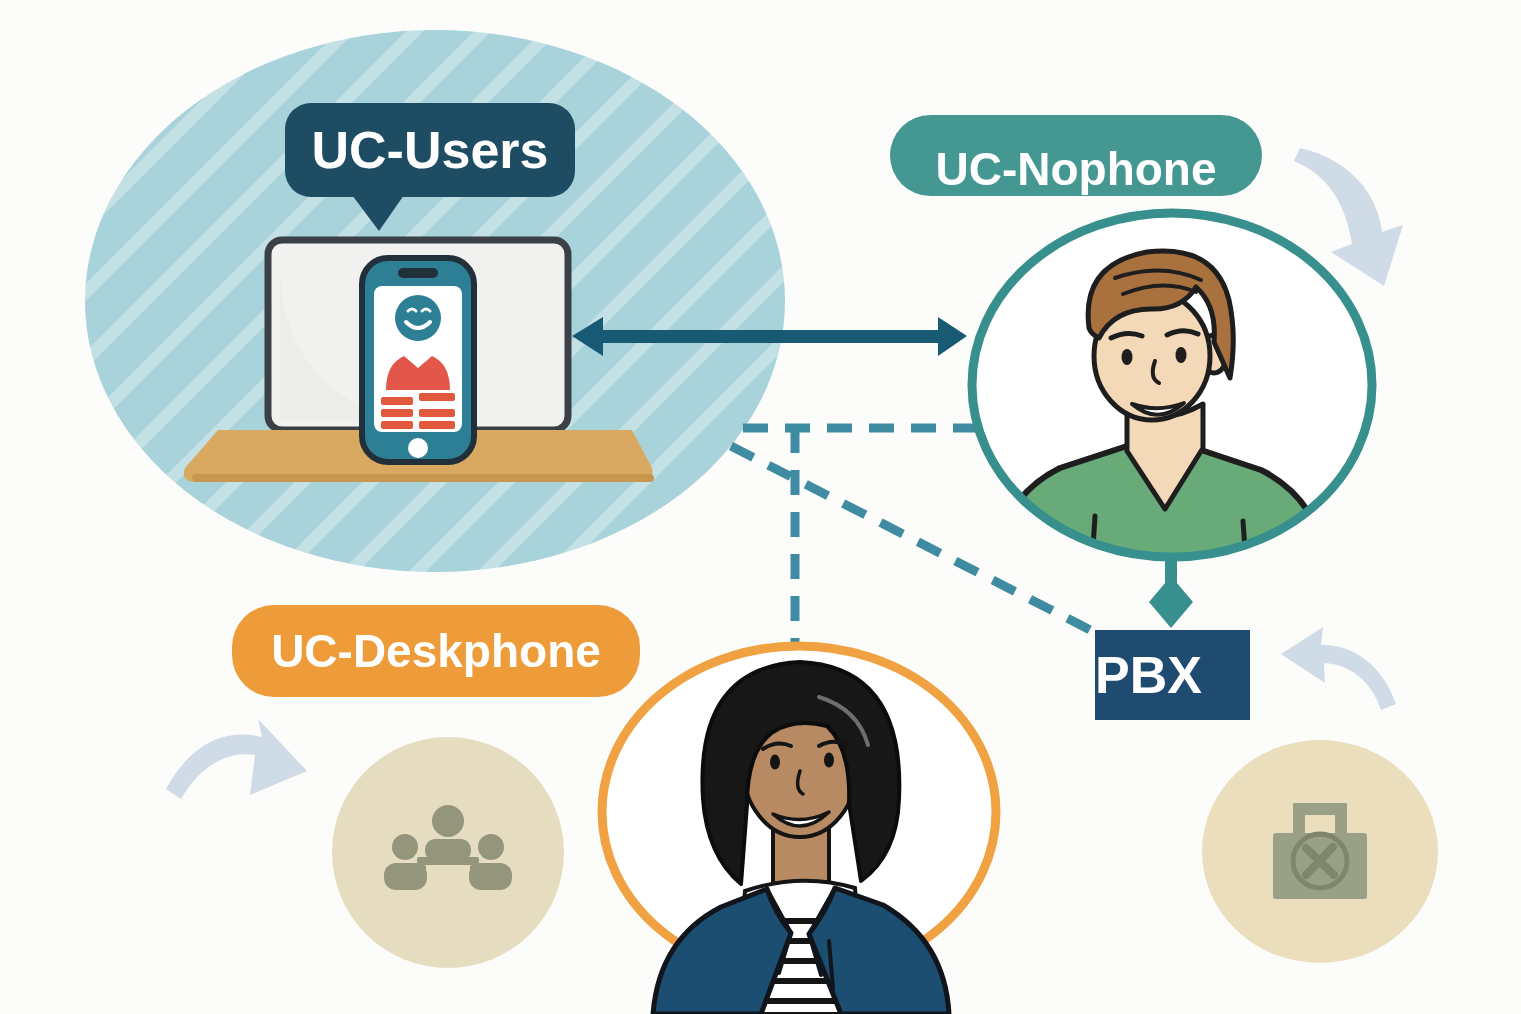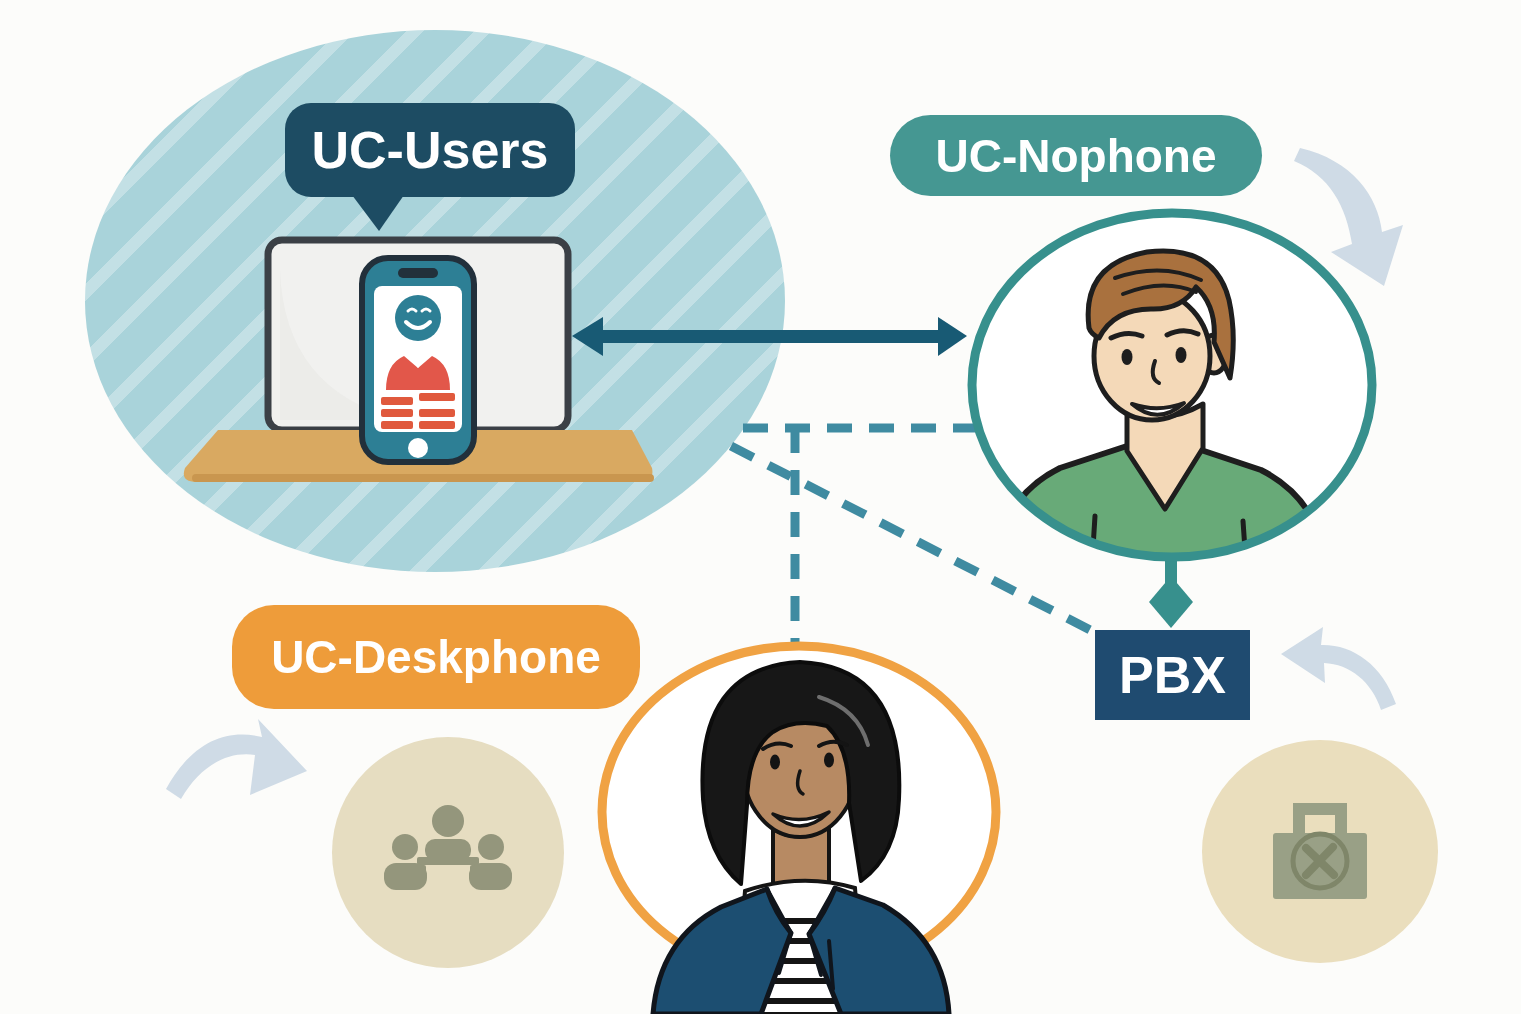--- a/index.html
+++ b/index.html
@@ -27,25 +27,25 @@
   }
   #uc-users-bubble-tail{
     left:352px;top:195px;width:52px;height:36px;
     background:var(--bubble_fill);
     clip-path:polygon(0 0,100% 0,52% 100%);
   }
   .pill{
     border-radius:42px;display:flex;align-items:center;justify-content:center;
     color:#fff;font-weight:700;font-size:46px;letter-spacing:0px;
   }
-  #uc-nophone-pill{left:890px;top:115px;width:372px;height:81px;background:var(--pill_nophone);}
-  #uc-deskphone-pill{left:232px;top:605px;width:408px;height:104px;background:var(--pill_deskphone);}
+  #uc-nophone-pill{left:890px;top:115px;width:372px;height:81px;background:var(--pill_nophone);align-items:flex-end;}
+  #uc-deskphone-pill{left:232px;top:605px;width:408px;height:92px;background:var(--pill_deskphone);}
   #pbx-box{
     left:1095px;top:630px;width:155px;height:90px;background:var(--pbx_fill);
-    display:flex;align-items:center;justify-content:center;
+    display:flex;align-items:center;justify-content:flex-start;
     color:#fff;font-weight:700;font-size:52px;
   }
   .beige-circle{border-radius:50%;}
   #deskphone-group-circle{left:332px;top:737px;width:232px;height:231px;background:var(--beige_left);}
   #blocked-bag-circle{left:1202px;top:740px;width:236px;height:223px;background:var(--beige_right);}
   svg{display:block;}
 </style>
 </head>
 <body>
 

